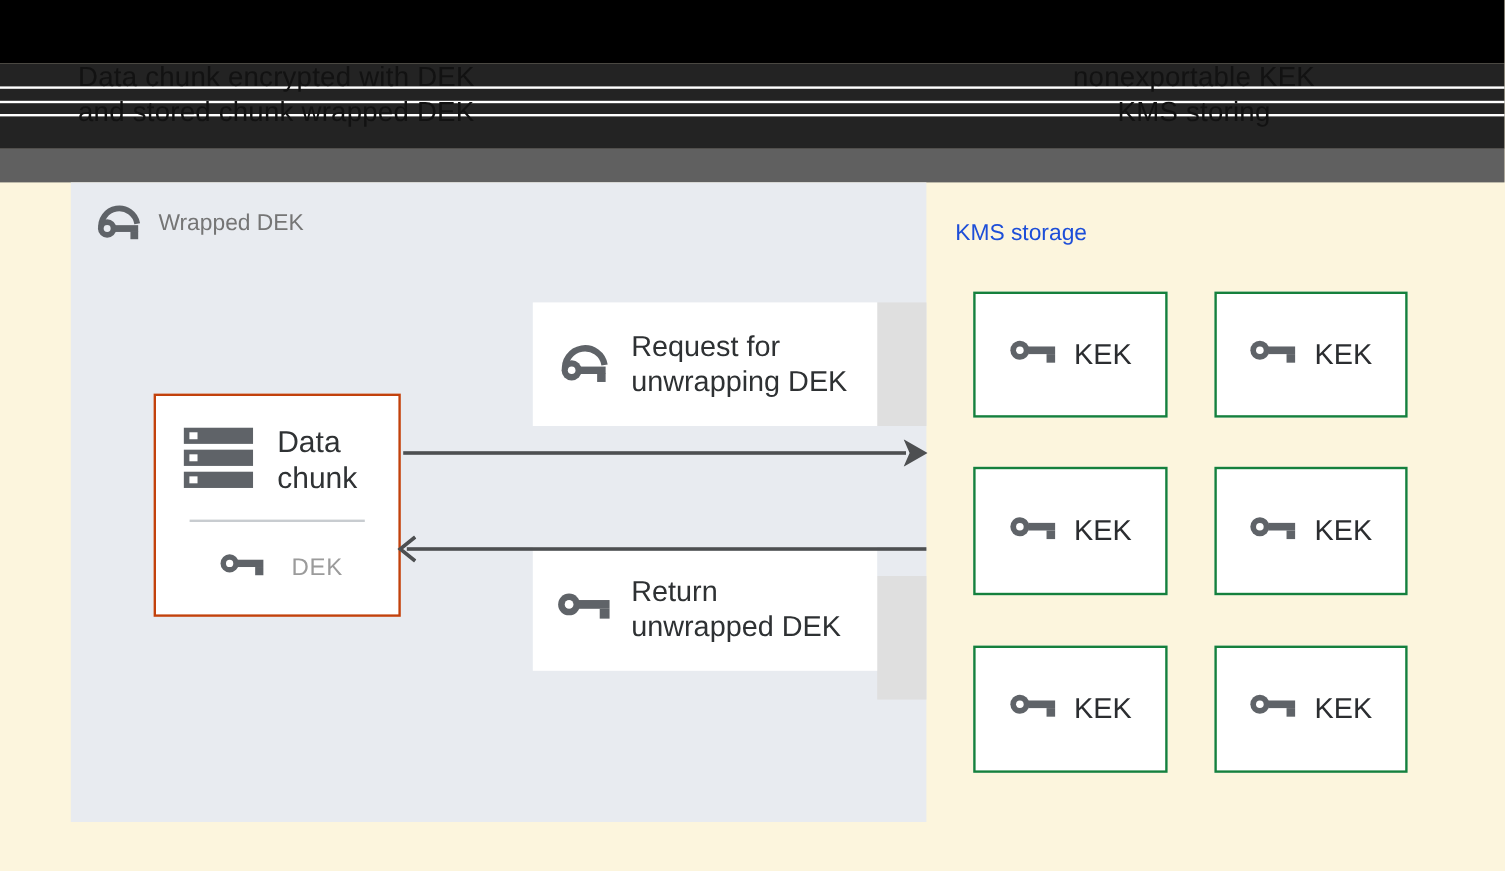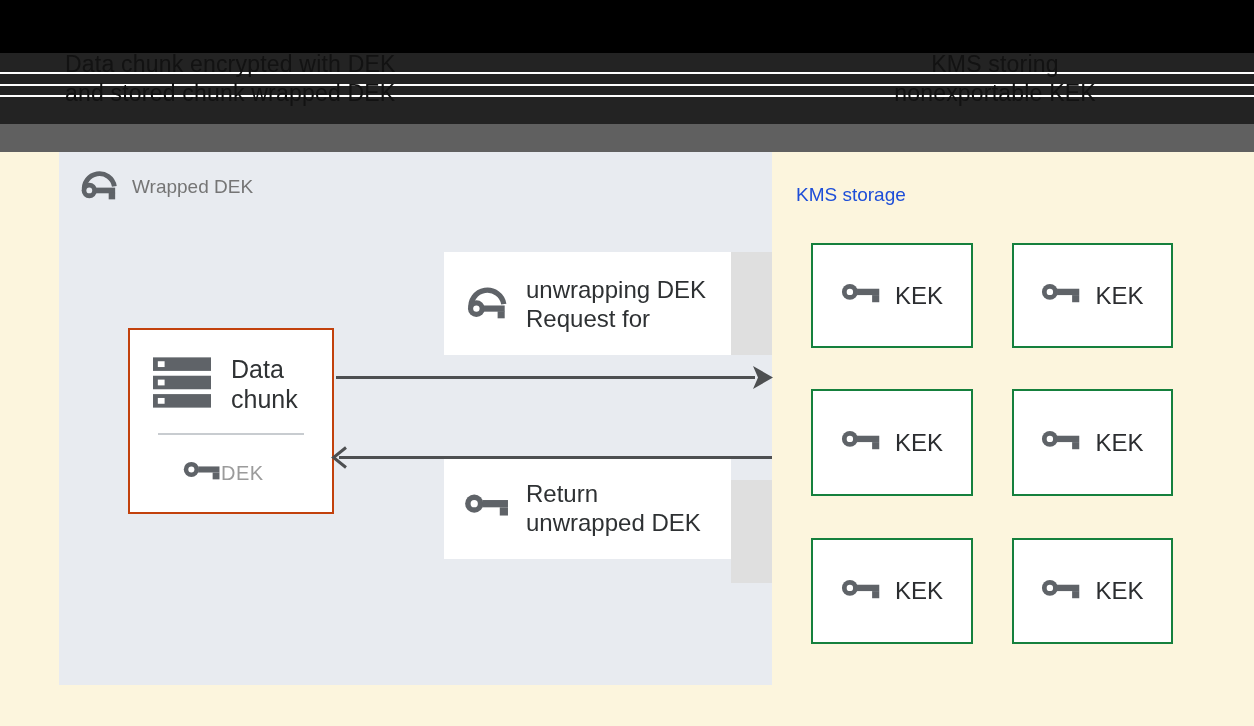--- a/index.html
+++ b/index.html
@@ -30,21 +30,21 @@
   .zone-label-wrapped { left:78px; top:164px; }
   .kms-label { position:absolute; left:796px; top:184px; font-size:19px; color:#1d4ed8; }
   
   .data-chunk-box {
     position:absolute; left:128px; top:328px; width:206px; height:186px;
     background:#fff; border:2px solid #c2410c;
   }
   .dc-row { position:absolute; left:23px; top:24px; display:flex; align-items:center; gap:20px; }
   .dc-title { font-size:25px; line-height:30px; color:#2f3234; }
   .dc-divider { position:absolute; left:28px; top:103px; width:146px; height:2px; background:#c8ccd0; }
-  .dc-key-row { position:absolute; left:53px; top:128px; display:flex; align-items:center; }
+  .dc-key-row { position:absolute; left:53px; top:128px; display:flex; align-items:center; gap:22px; }
   .dc-key-label { font-size:20px; color:#9b9b9b; letter-spacing:.5px; }
   
   .msg-box {
     position:absolute; width:287px; height:103px; background:#fff;
     display:flex; align-items:center; gap:16px; padding-left:20px;
   }
   .msg-box-request { left:444px; top:252px; }
   .msg-box-return  { left:444px; top:456px; }
   .msg-strip { position:absolute; width:41px; height:103px; background:#dfdfdf; left:731px; }
   .strip-request { top:252px; } .strip-return { top:480px; }
@@ -76,22 +76,22 @@
   <div class="white-line wl1"></div>
   <div class="white-line wl2"></div>
   <div class="white-line wl3"></div>
   <div class="band-gray"></div>
 
   <div class="caption caption-left">
     <div>Data chunk encrypted with DEK</div>
     <div>and stored chunk wrapped DEK</div>
   </div>
   <div class="caption caption-right">
+    <div>nonexportable KEK</div>
     <div>KMS storing</div>
-    <div>nonexportable KEK</div>
   </div>
 
   <div class="panel-wrapped"></div>
 
   <div class="zone-label zone-label-wrapped">
     <span>
       <svg width="42" height="40" viewBox="0 0 52 46">
         <path d="M 8 32 A 18.5 18.5 0 0 1 45 26" fill="none" stroke="#5f6368" stroke-width="6"></path>
         <circle class="ico" cx="14" cy="31" r="9.5"></circle>
         <circle cx="14" cy="31" r="3.6" fill="#e8ebf0"></circle>
@@ -140,22 +140,22 @@
     <span>
       <svg width="46" height="41" viewBox="0 0 52 46">
         <path d="M 8 32 A 18.5 18.5 0 0 1 45 26" fill="none" stroke="#5f6368" stroke-width="6"></path>
         <circle class="ico" cx="14" cy="31" r="9.5"></circle>
         <circle cx="14" cy="31" r="3.6" fill="#fff"></circle>
         <rect class="ico" x="22" y="27.5" width="24" height="7"></rect>
         <rect class="ico" x="38" y="34" width="8" height="8"></rect>
       </svg>
     </span>
     <div class="msg-text">
+      <div>Request for</div>
       <div>unwrapping DEK</div>
-      <div>Request for</div>
     </div>
   </div>
 
   <div class="msg-strip strip-return"></div>
   <div class="msg-box msg-box-return">
     <span>
       <svg width="46" height="31" viewBox="0 0 50 34">
         <circle class="ico" cx="11" cy="15" r="10"></circle>
         <circle cx="11" cy="15" r="4" fill="#fff"></circle>
         <rect class="ico" x="20" y="11" width="28" height="8"></rect>

